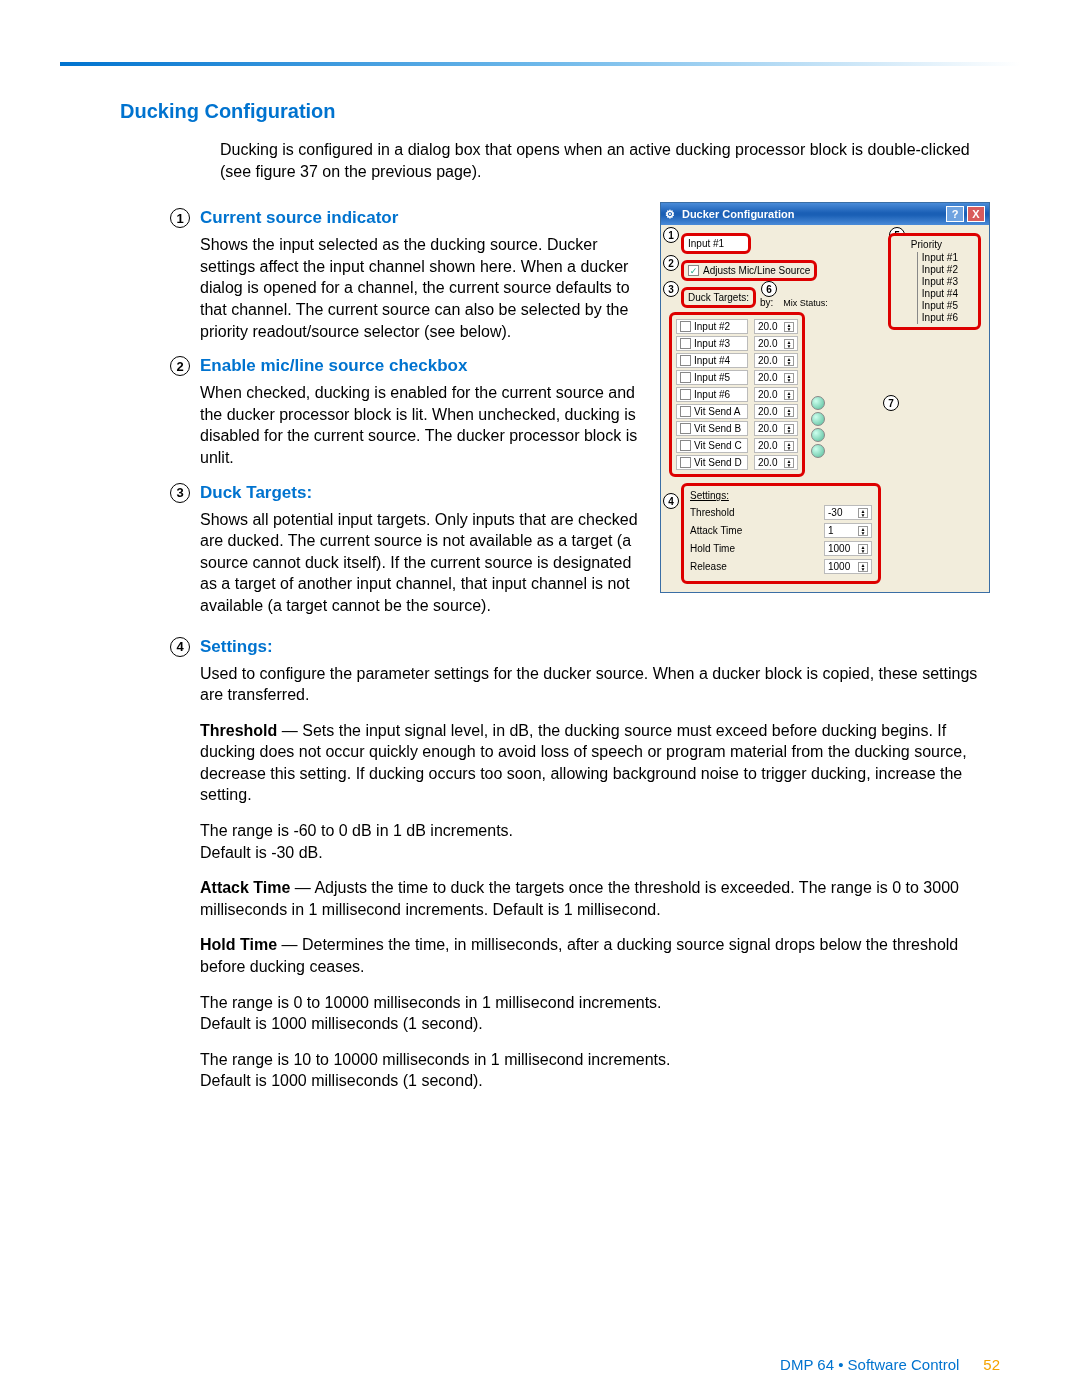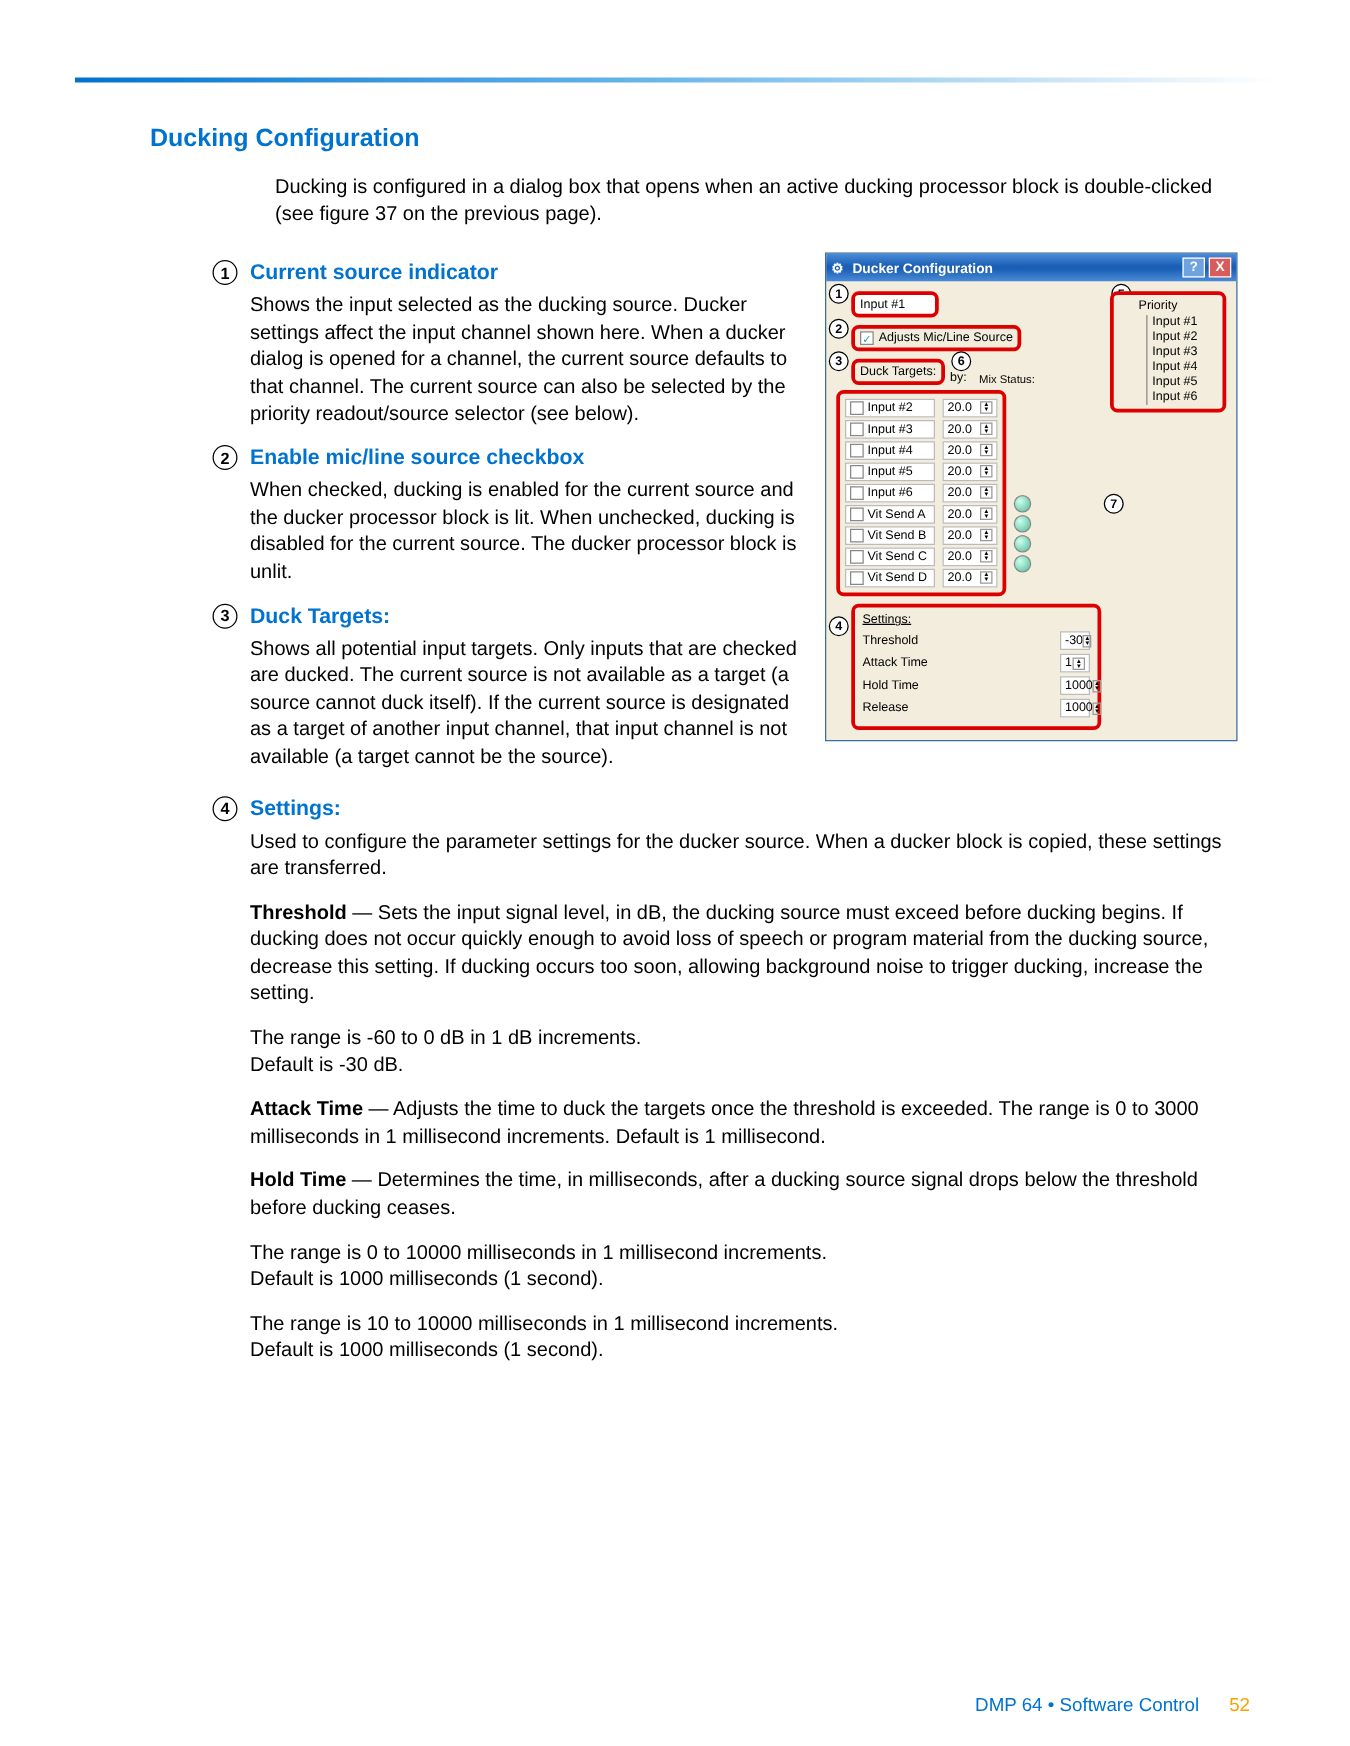--- a/index.html
+++ b/index.html
@@ -142,21 +142,21 @@
     align-items: center;
     gap: 3px;
     background: #fff;
     border: 1px solid #bbb;
     padding: 1px 3px;
     width: 72px;
     font-size: 10px;
   }
   .by-row {
     display: flex;
-    align-items: flex-start;
+    align-items: flex-end;
     background: #fff;
     border: 1px solid #bbb;
     padding: 1px 3px;
     width: 44px;
     justify-content: space-between;
     font-size: 10px;
   }
   .spin {
     display:inline-flex; flex-direction: column;
     font-size: 5px; line-height: 4px;
@@ -194,21 +194,21 @@
     display: flex;
     justify-content: space-between;
     align-items: center;
     margin-bottom: 3px;
     font-size: 10px;
   }
   .sval {
     background: #fff;
     border: 1px solid #bbb;
     padding: 1px 3px;
-    width: 24px;
+    width: 48px;
     text-align: right;
     display: flex;
     justify-content: space-between;
     align-items: center;
   }
   .callout {
     position: absolute;
     width: 16px; height: 16px;
     background: #fff;
     border: 1.5px solid #000;

